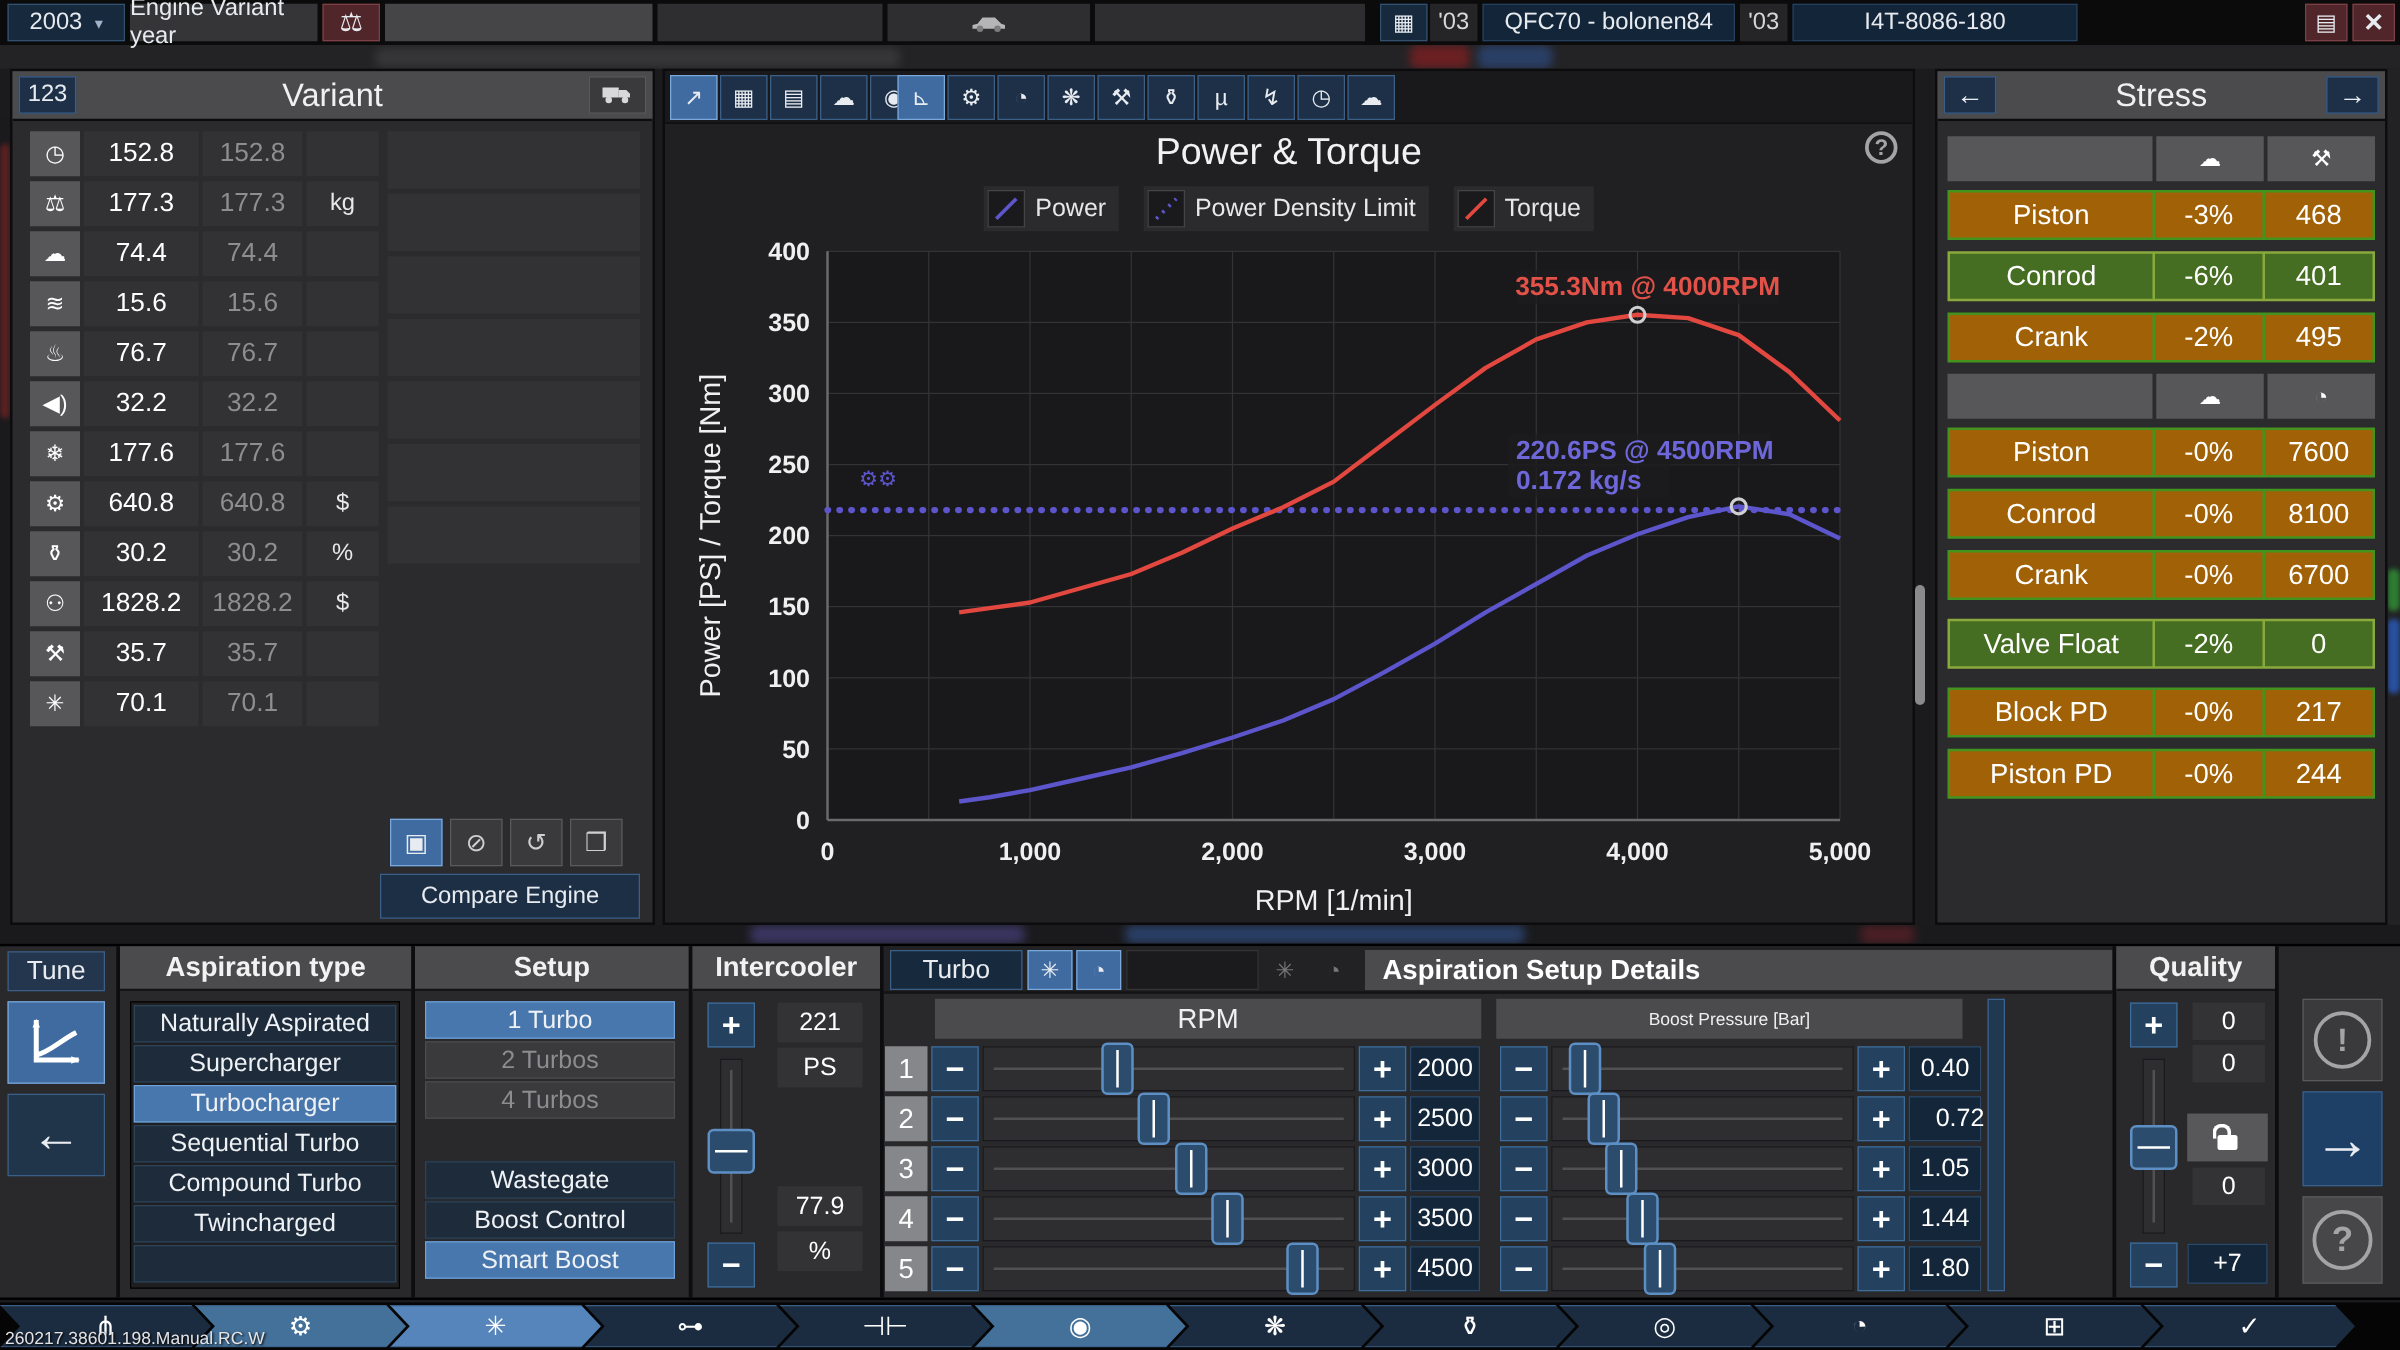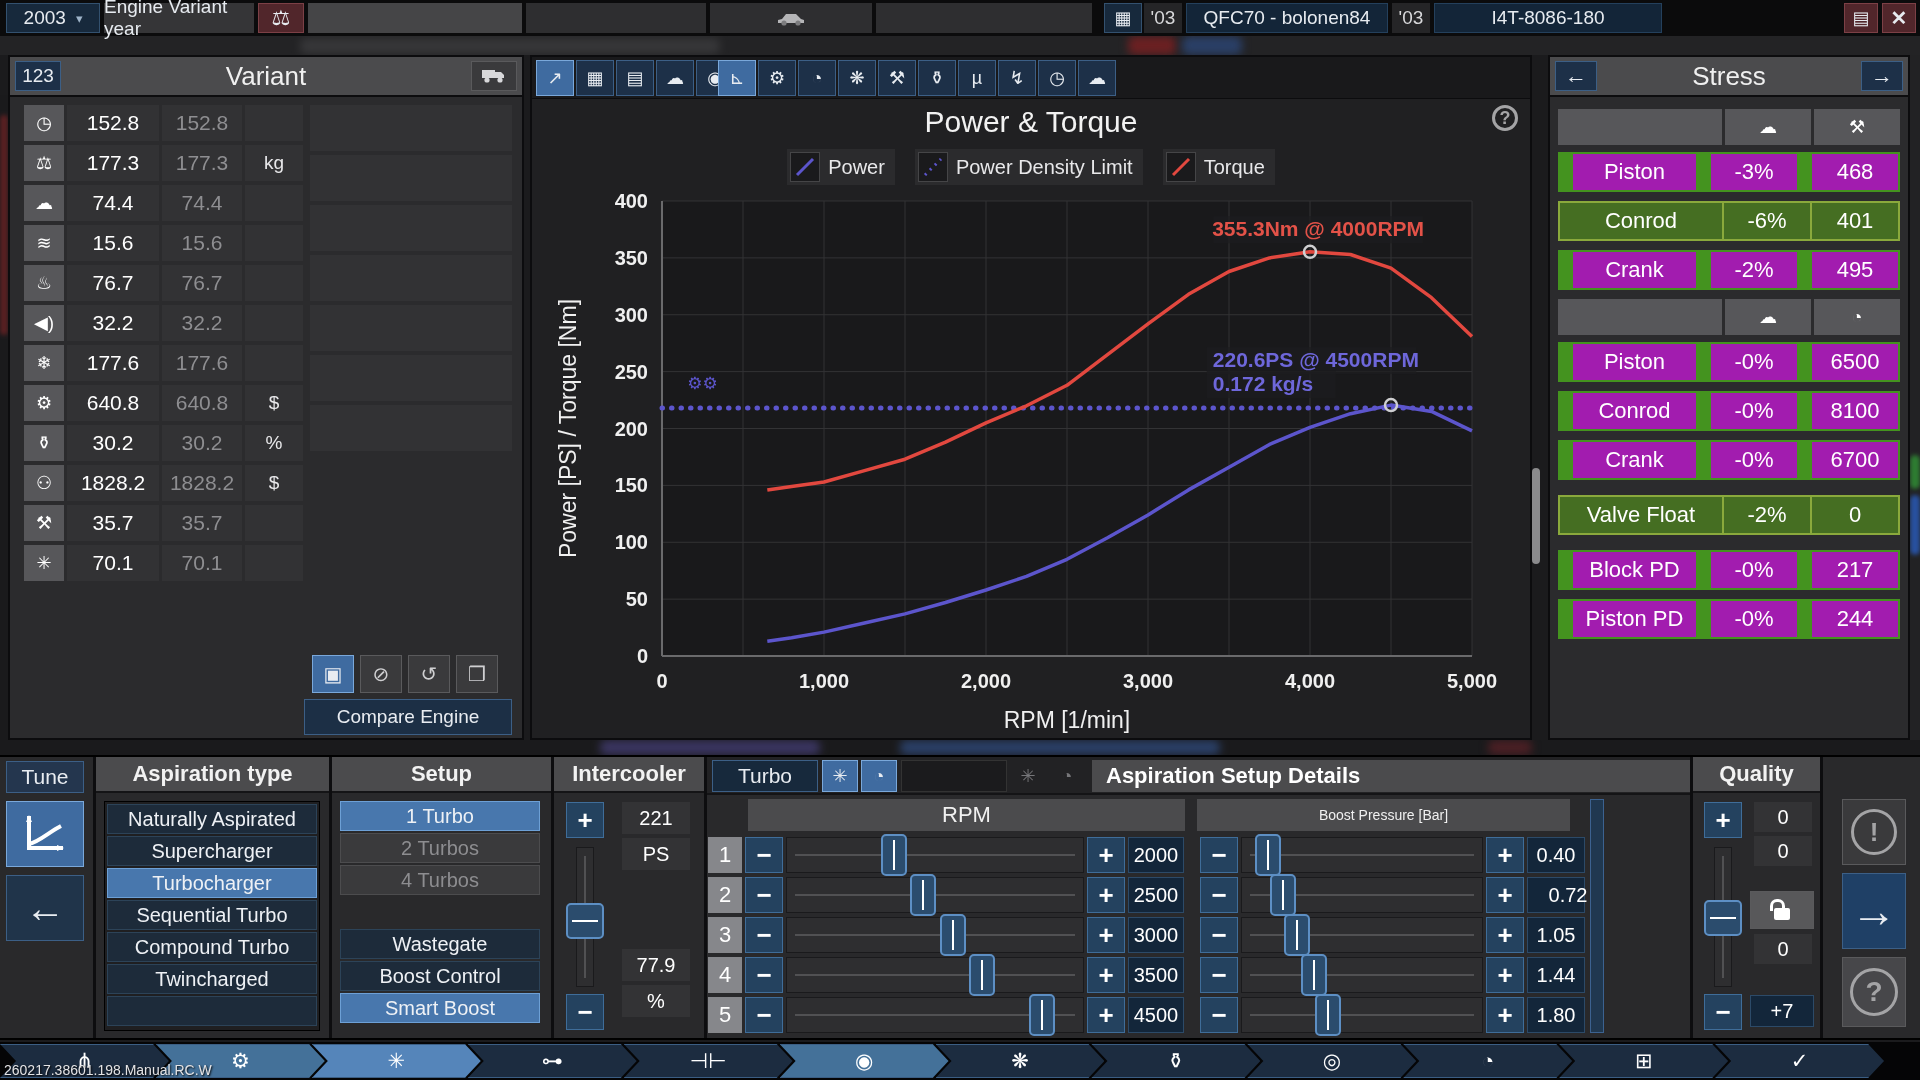--- a/index.html
+++ b/index.html
@@ -33,21 +33,21 @@
   .ctb-btn{width:38px;height:36px;font-size:18px;}
   .legend-item{display:flex;align-items:center;gap:8px;background:#2b2b2d;padding:3px 10px 3px 3px;font-size:20px;color:#e8e8ea;}
   .lg-swatch{width:28px;height:28px;background:#1a1a1c;border:1px solid #454547;display:flex;align-items:center;justify-content:center;}
   .circbtn{border:3px solid #a4a4a6;border-radius:50%;color:#a4a4a6;font-weight:bold;display:flex;align-items:center;justify-content:center;}
   
   .shead{display:flex;gap:3px;height:36px;margin-bottom:7px;}
   .shead .hc{background:#57575a;display:flex;align-items:center;justify-content:center;font-size:18px;color:#fff;}
   .srow{display:flex;gap:2px;height:40px;margin-bottom:9px;padding:2px;box-sizing:border-box;font-size:22px;}
   .srow .sc{display:flex;align-items:center;justify-content:center;}
   .tone-a{background:#44931f;}
-  .tone-a .sc{background:#a21caf;margin-left:13px;}
+  .tone-a .sc{background:#a16207;}
   .tone-b{background:#8aa93c;}
   .tone-b .sc{background:#456e22;}
   .c1{flex:1;} .c2{width:86px;} .c3{width:86px;}
   
   #bottom{position:absolute;left:0;top:755px;width:1920px;height:285px;background:#29292b;border-top:2px solid #000;border-bottom:2px solid #000;box-sizing:border-box;}
   .colhead{position:absolute;top:0;height:36px;background:#4b4b4d;display:flex;align-items:center;justify-content:center;font-weight:bold;font-size:22px;color:#f2f2f2;border-bottom:2px solid #141416;box-sizing:border-box;}
   .vdiv{position:absolute;top:0;width:3px;height:281px;background:#0d0d0f;}
   .litem{height:30px;margin-bottom:2px;display:flex;align-items:center;justify-content:center;font-size:20px;background:#1d2b3a;border:1px solid #2c4358;color:#eef1f5;box-sizing:border-box;}
   .litem.selected{background:#4877ad;border-color:#6da0d6;}
   .litem.disabled{background:#3a3a3c;color:#8d8d90;border-color:#4c4c4e;}
@@ -394,21 +394,21 @@
           <div class="sc c3">495</div>
         </div>
         <div class="shead">
           <div class="hc" style="flex: 1 1 0%;"></div>
           <div class="hc" style="width: 86px;">☁</div>
           <div class="hc" style="width: 86px;">◔</div>
         </div>
         <div class="srow tone-a">
           <div class="sc c1">Piston</div>
           <div class="sc c2">-0%</div>
-          <div class="sc c3">6500</div>
+          <div class="sc c3">7600</div>
         </div>
         <div class="srow tone-a">
           <div class="sc c1">Conrod</div>
           <div class="sc c2">-0%</div>
           <div class="sc c3">8100</div>
         </div>
         <div class="srow tone-a">
           <div class="sc c1">Crank</div>
           <div class="sc c2">-0%</div>
           <div class="sc c3">6700</div>

